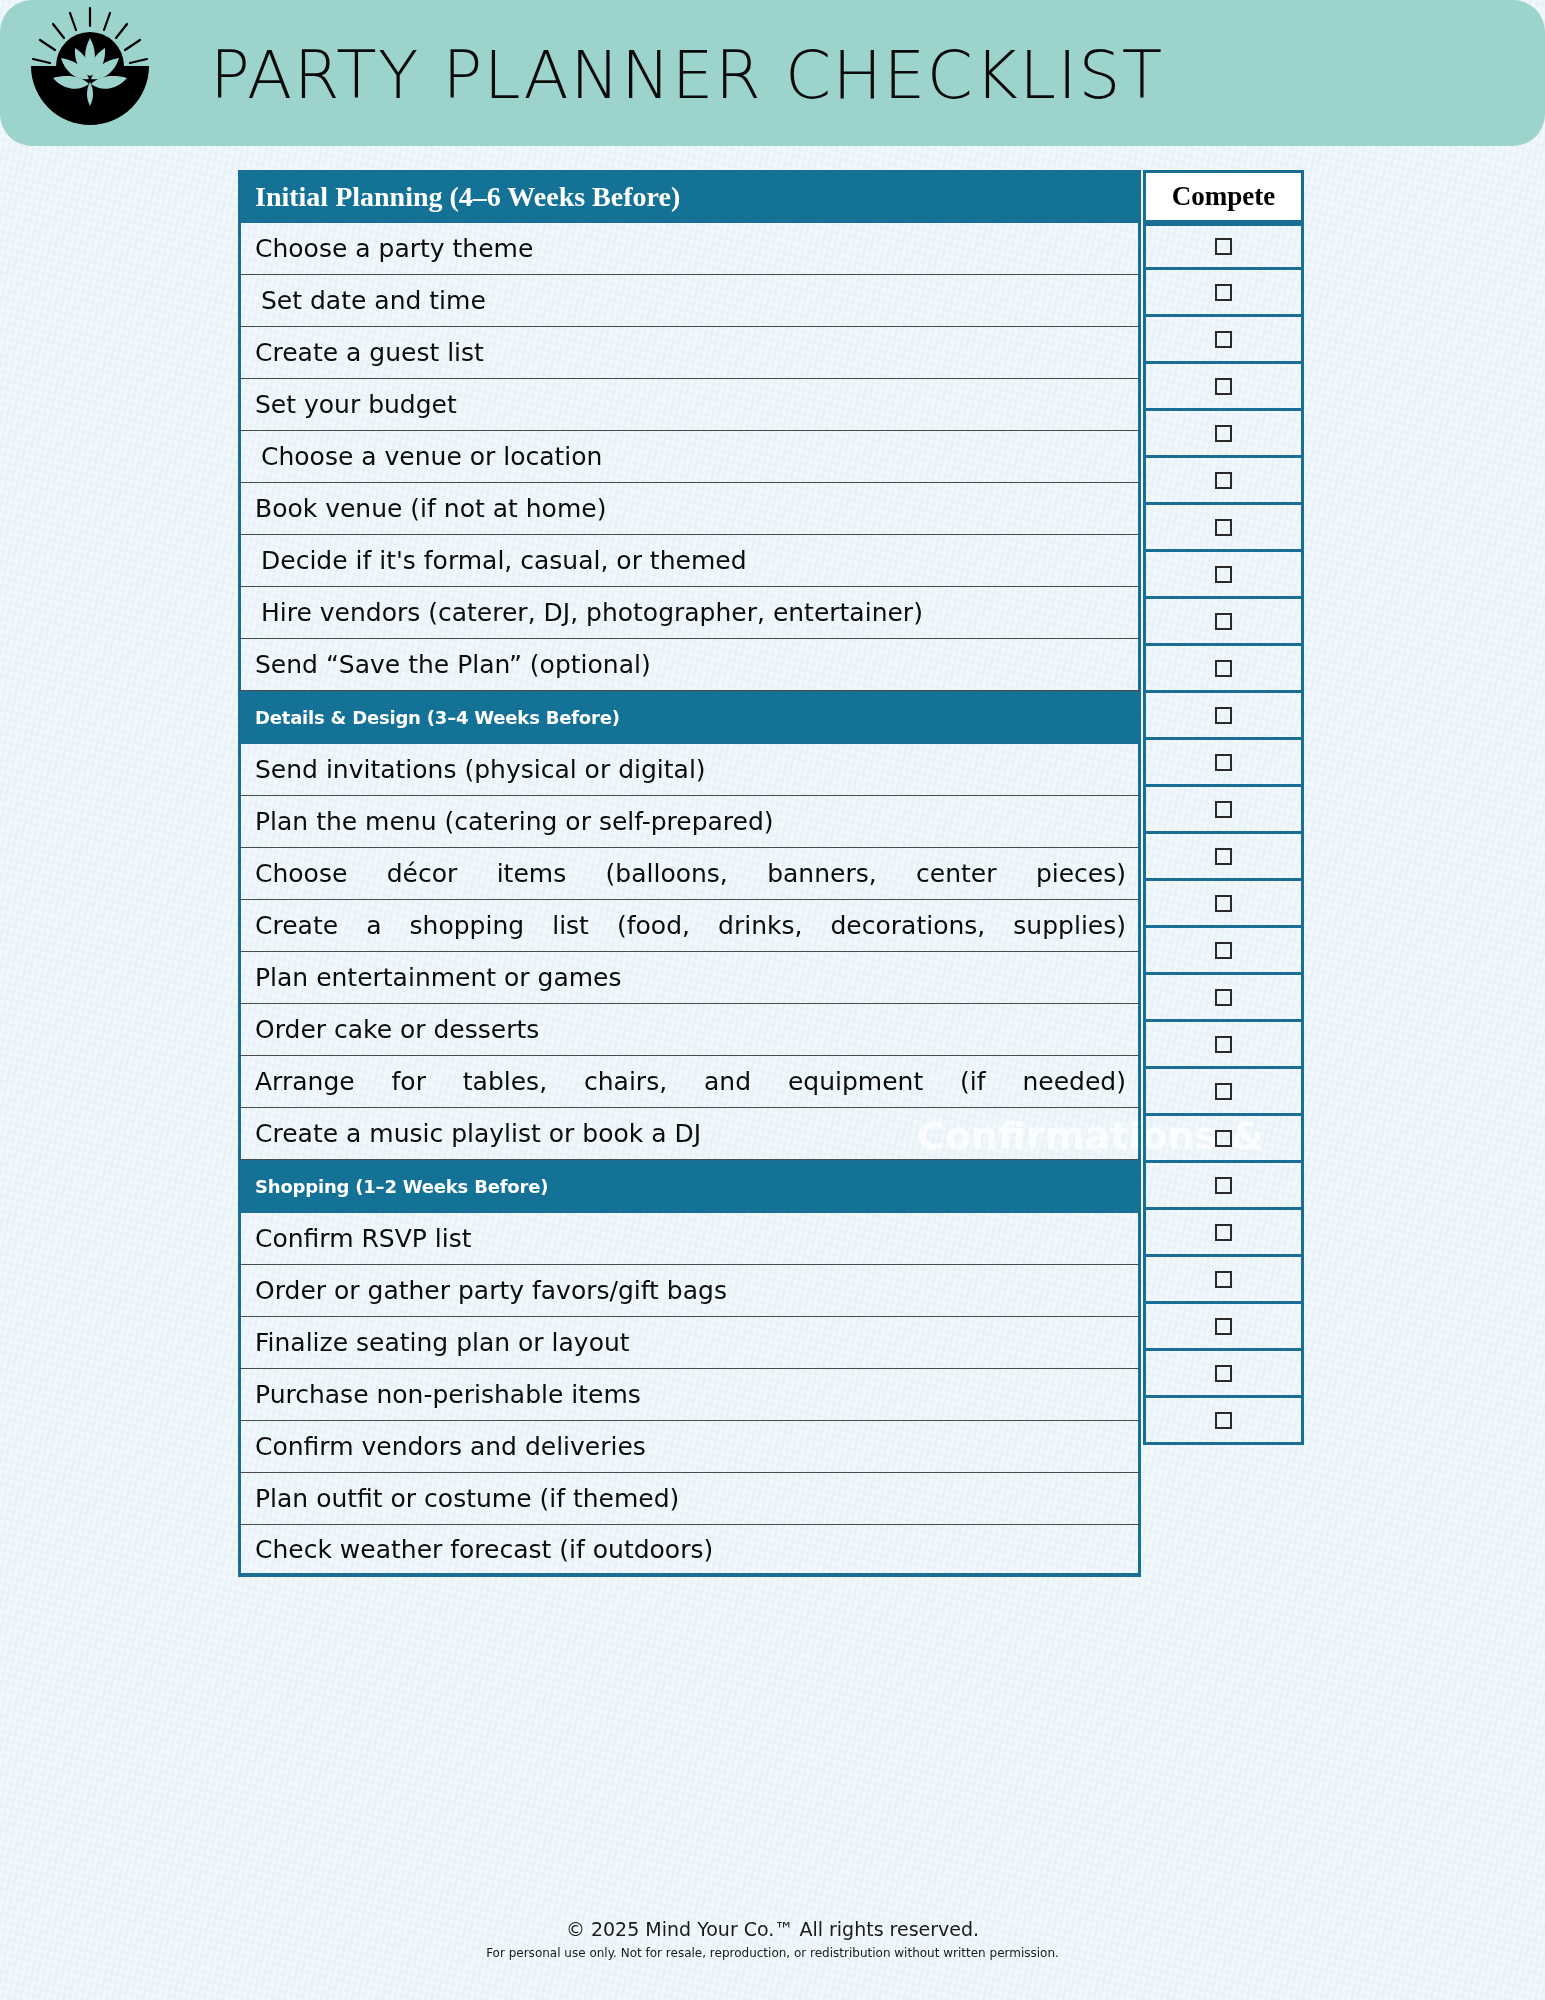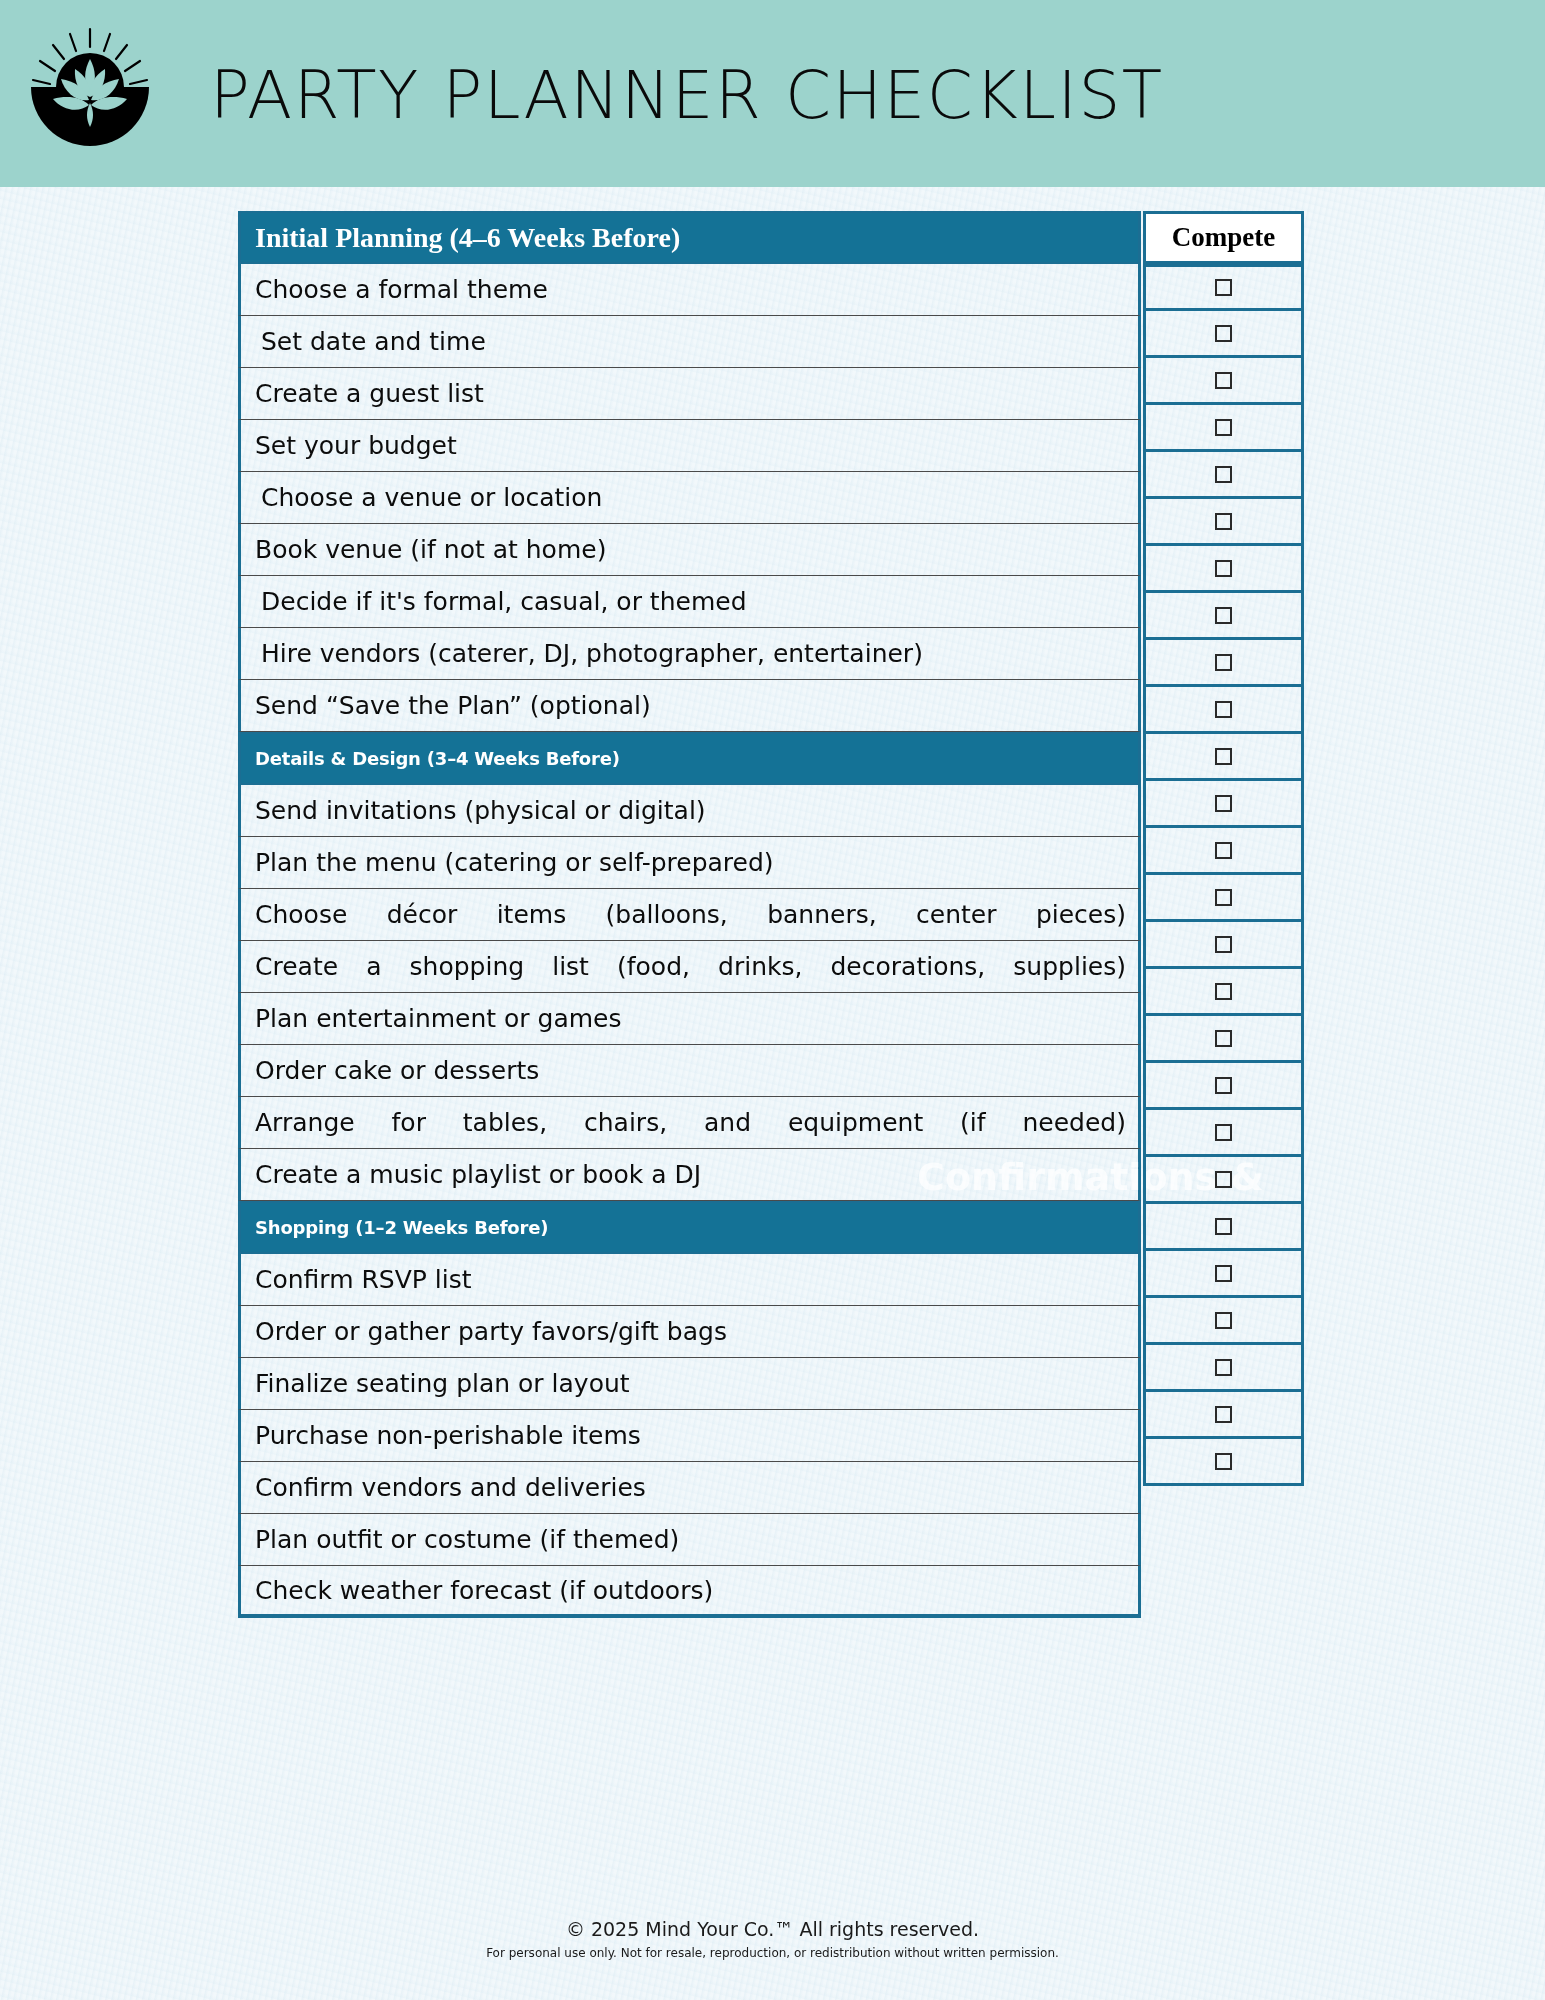--- a/index.html
+++ b/index.html
@@ -23,25 +23,26 @@
     pointer-events: none;
     background:
       repeating-linear-gradient(102deg, rgba(255,255,255,0) 0px, rgba(255,255,255,0) 2px, rgba(210,230,240,.30) 3px, rgba(255,255,255,0) 6px),
       repeating-linear-gradient(14deg, rgba(255,255,255,0) 0px, rgba(255,255,255,0) 3px, rgba(216,234,243,.25) 4px, rgba(255,255,255,0) 8px);
     z-index: 0;
   }
 
   
   .header-band {
     position: relative;
-    height: 187px;
+    height: 146px;
     background: #9cd3cc;
     display: flex;
     align-items: center;
     z-index: 2;
+    border-radius: 32px;
   }
 
   .logo-wrap {
     width: 160px;
     display: flex;
     align-items: center;
     justify-content: center;
     margin-left: 10px;
     margin-top: -8px;
   }
@@ -241,21 +242,21 @@
   <div class="page-title">PARTY PLANNER CHECKLIST</div>
 </div>
 
 <div class="sheet">
   <div class="checklist">
     <div class="table-row-grid">
 
       <div class="col-action">
 
         <div class="section-head serif">Initial Planning (4–6 Weeks Before)</div>
-        <div class="action-cell">Choose a formal theme</div>
+        <div class="action-cell">Choose a party theme</div>
         <div class="action-cell indent">Set date and time</div>
         <div class="action-cell">Create a guest list</div>
         <div class="action-cell">Set your budget</div>
         <div class="action-cell indent">Choose a venue or location</div>
         <div class="action-cell">Book venue (if not at home)</div>
         <div class="action-cell indent">Decide if it's formal, casual, or themed</div>
         <div class="action-cell indent">Hire vendors (caterer, DJ, photographer, entertainer)</div>
         <div class="action-cell">Send “Save the Plan” (optional)</div>
 
         <div class="section-head">Details &amp; Design (3–4 Weeks Before)</div>

